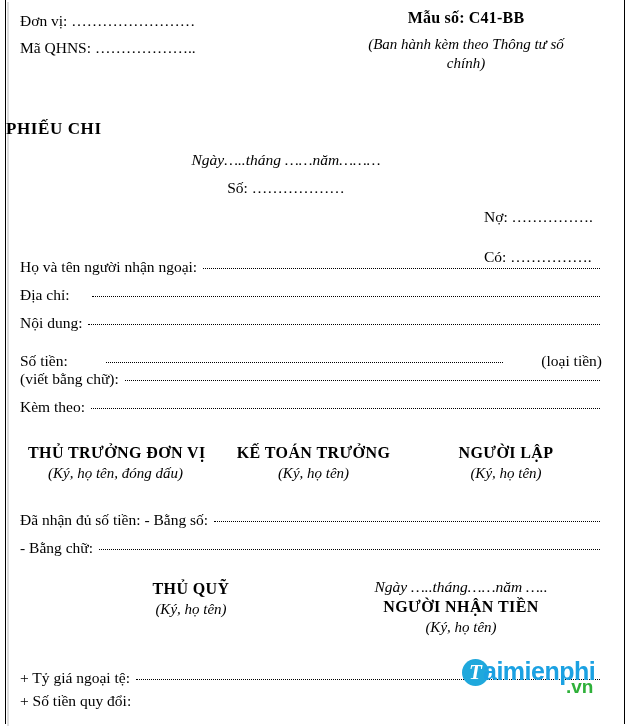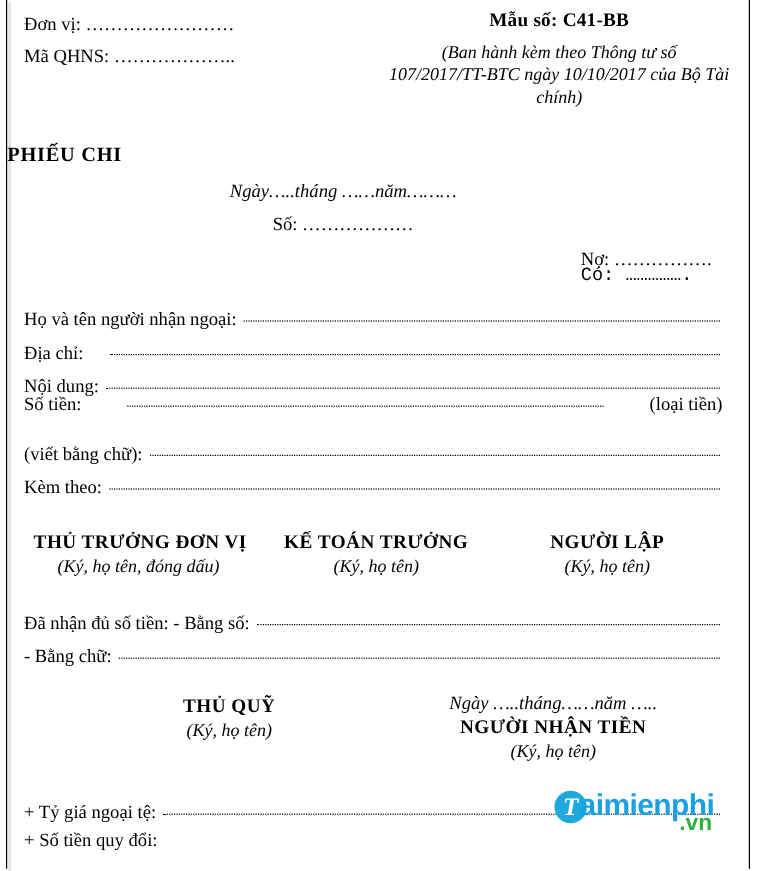--- a/index.html
+++ b/index.html
@@ -185,48 +185,47 @@
 <div class="page">
   <div class="content">
 
     <div class="abs hdr-left" style="top:12px;">Đơn vị: ……………………</div>
     <div class="abs hdr-left" style="top:39px;">Mã QHNS: ………………..</div>
 
     <div class="hdr-right-block" style="top:9px;">
       <div class="mau-so">Mẫu số: C41-BB</div>
       <div class="ban-hanh">
         <div>(Ban hành kèm theo Thông tư số</div>
-        <div>107/2017/TT-BTC ngày 10/10/2017 của Bộ Tài</div>
         <div>chính)</div>
       </div>
     </div>
 
     <div class="title" style="top:119px;">PHIẾU CHI</div>
     <div class="date-line" style="top:151px;">Ngày…..tháng ……năm………</div>
     <div class="so-line" style="top:179px;">Số: ………………</div>
 
     <div class="abs right-field" style="top:208px;">Nợ: …………….</div>
-    <div class="abs right-field" style="top:220px;font-family:Liberation Mono, monospace;">Có: …………….</div>
+    <div class="abs right-field" style="top:248px;">Có: …………….</div>
 
     <div class="row" style="top:258px; width:582px;">
       <span class="lbl">Họ và tên người nhận ngoại:</span>
       <span class="dots"></span>
     </div>
 
     <div class="row" style="top:286px; width:582px;gap:16px;">
       <span class="lbl">Địa chỉ:</span>
       <span class="dots"></span>
     </div>
 
     <div class="row" style="top:314px; width:582px;">
       <span class="lbl">Nội dung:</span>
       <span class="dots"></span>
     </div>
 
-    <div class="row" style="top:329px; width:582px;gap:32px;">
+    <div class="row" style="top:352px; width:582px;gap:32px;">
       <span class="lbl">Số tiền:</span>
       <span class="dots"></span>
       <span class="trail">(loại tiền)</span>
     </div>
 
     <div class="row" style="top:370px; width:582px;">
       <span class="lbl">(viết bằng chữ):</span>
       <span class="dots"></span>
     </div>
 

